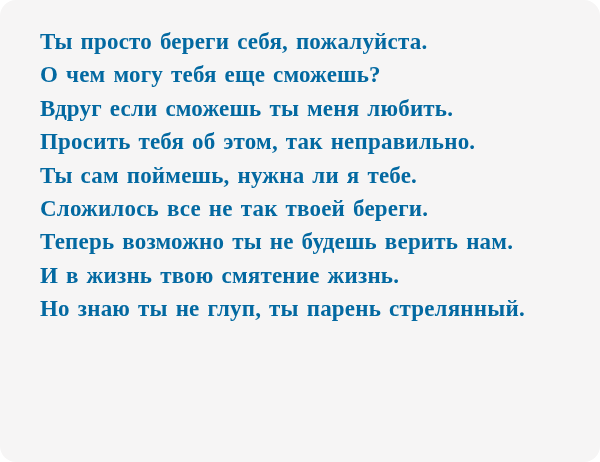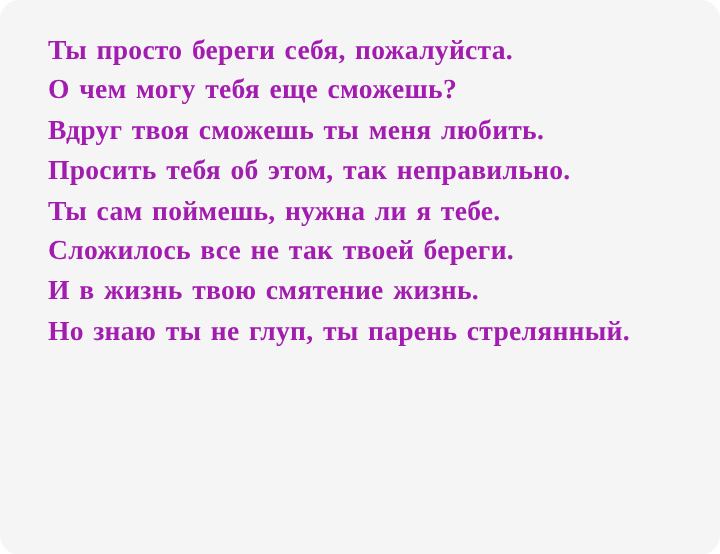--- a/index.html
+++ b/index.html
@@ -16,33 +16,34 @@
     overflow: hidden;
   }
   .poem {
     padding: 25px 20px 0 40px;
   }
   .line {
     font-family: "Liberation Serif", "DejaVu Serif", serif;
     font-weight: 700;
     font-size: 23px;
     line-height: 33.4px;
-    color: #a21caf;
+    color: #0369a1;
     letter-spacing: 0.2px;
     word-spacing: 2px;
     white-space: nowrap;
   }
 </style>
 </head>
 <body>
 
 <div class="card">
   <div class="poem">
     <div class="line">Ты просто береги себя, пожалуйста.</div>
     <div class="line">О чем могу тебя еще сможешь?</div>
-    <div class="line">Вдруг твоя сможешь ты меня любить.</div>
+    <div class="line">Вдруг если сможешь ты меня любить.</div>
     <div class="line">Просить тебя об этом, так неправильно.</div>
     <div class="line">Ты сам поймешь, нужна ли я тебе.</div>
     <div class="line">Сложилось все не так твоей береги.</div>
+    <div class="line">Теперь возможно ты не будешь верить нам.</div>
     <div class="line">И в жизнь твою смятение жизнь.</div>
     <div class="line">Но знаю ты не глуп, ты парень стрелянный.</div>
   </div>
 </div>
 
 </body></html>

